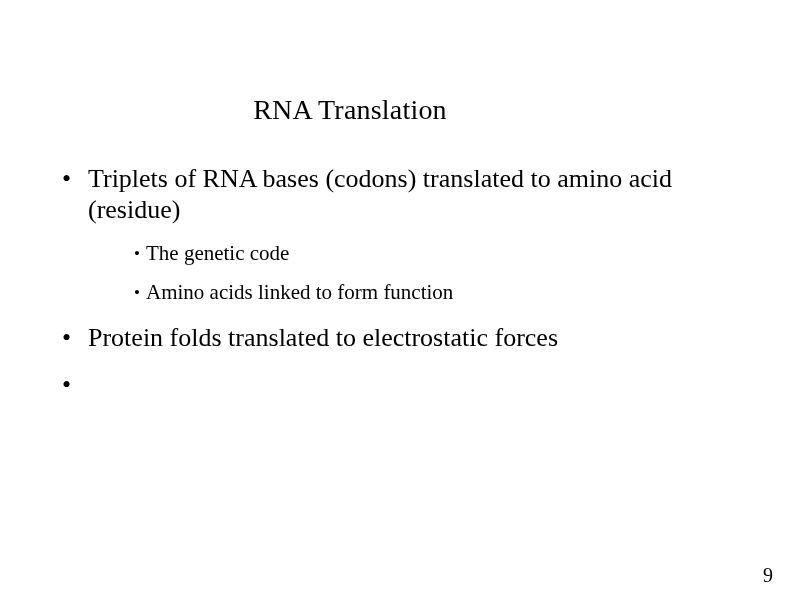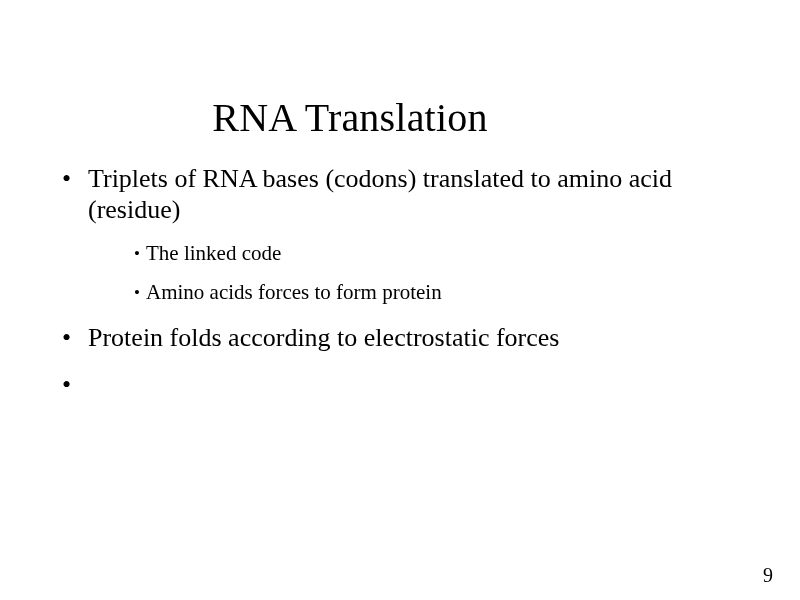--- a/index.html
+++ b/index.html
@@ -20,21 +20,21 @@
     height: 600px;
     box-sizing: border-box;
     background: #ffffff;
   }
   .slide-title {
     position: absolute;
     top: 68px;
     left: 0;
     width: 700px;
     text-align: center;
-    font-size: 40px;
+    font-size: 28px;
     line-height: 46px;
     font-family: "Liberation Serif", serif;
     font-weight: normal;
     letter-spacing: 0.2px;
   }
   .body-list {
     position: absolute;
     top: 163px;
     left: 48px;
     width: 700px;
@@ -90,35 +90,35 @@
 
     <div class="lvl1">
       <span class="bullet">•</span>
       <span>Triplets of RNA bases (codons) translated to amino acid (residue)</span>
     </div>
 
     <div class="spacer-md"></div>
 
     <div class="lvl2">
       <span class="bullet">•</span>
-      <span>The linked code</span>
+      <span>The genetic code</span>
     </div>
 
     <div class="spacer-sm"></div>
 
     <div class="lvl2">
       <span class="bullet">•</span>
-      <span>Amino acids forces to form protein</span>
+      <span>Amino acids linked to form function</span>
     </div>
 
     <div class="spacer-lg"></div>
 
     <div class="lvl1">
       <span class="bullet">•</span>
-      <span>Protein folds according to electrostatic forces</span>
+      <span>Protein folds translated to electrostatic forces</span>
     </div>
 
     <div class="spacer-lg"></div>
 
     <div class="lvl1">
       <span class="bullet">•</span>
     </div>
 
   </div>
 

